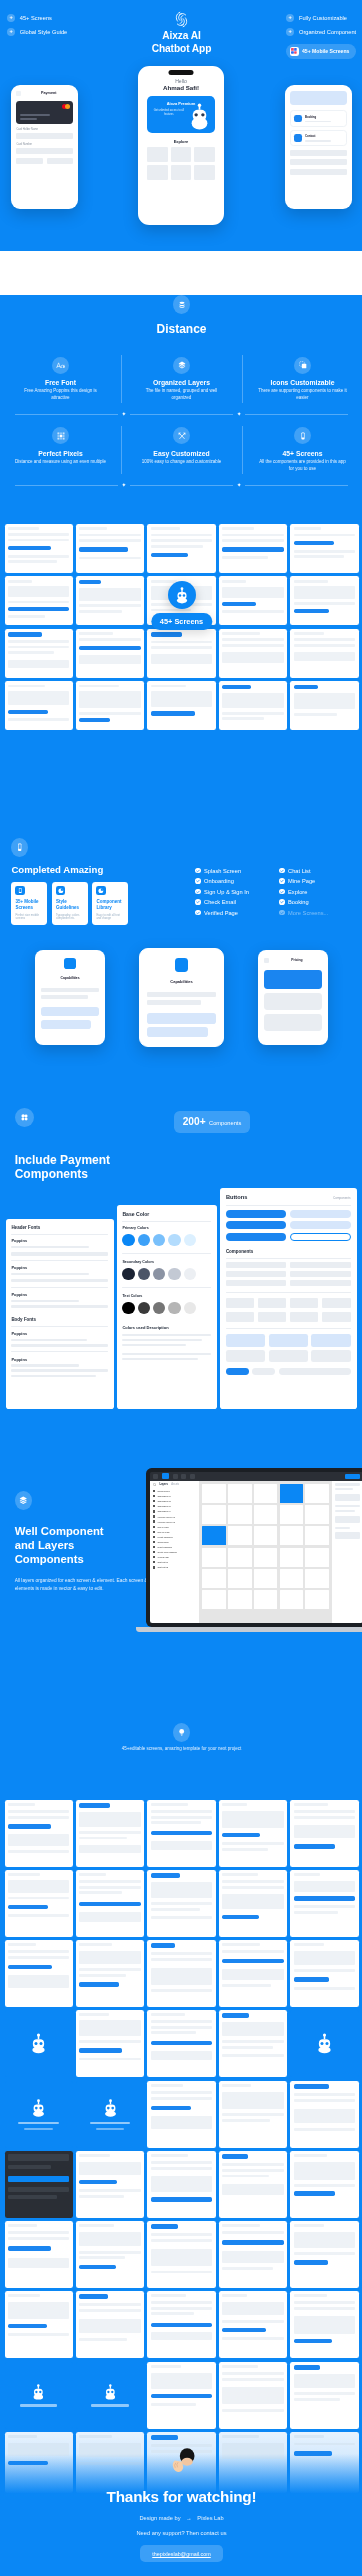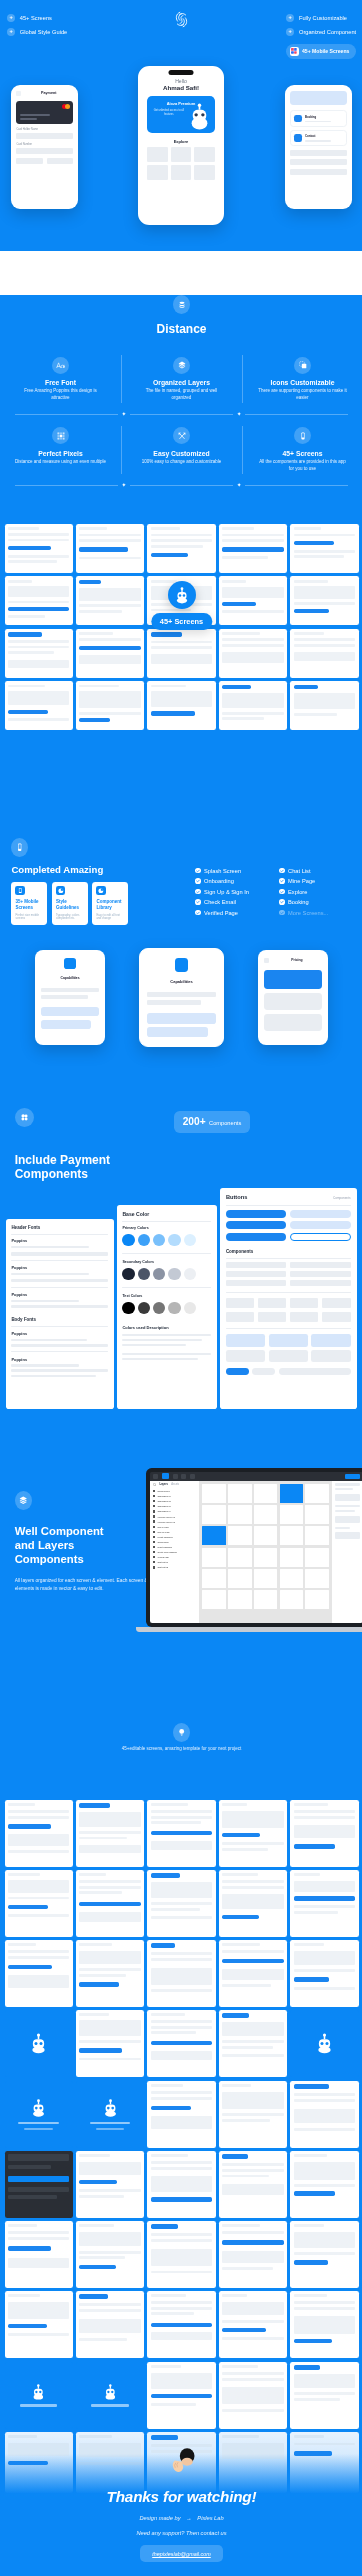--- a/index.html
+++ b/index.html
@@ -172,20 +172,24 @@
         <path d="M15 7 C9 9 8.5 15 12 18.5"></path>
         <path d="M17.5 10 C13.5 11 13 15 15.5 17"></path>
         <path d="M18 30 C25 27 26 19 22 14"></path>
         <path d="M15 27 C21 25 21.5 19 18 15.5"></path>
         <path d="M12.5 24 C16.5 23 17 19 14.5 17"></path>
         <path d="M22.5 9 C19 5.5 14 5.5 11 8"></path>
         <path d="M7.5 25 C11 28.5 16 28.5 19 26"></path>
       </svg>
     </div>
 
+    <div class="hero-title center">
+      <div>Aixza AI</div>
+      <div>Chatbot App</div>
+    </div>
 
     <div class="hero-bullets left">
       <div class="hero-bullet">
         <span class="plus-badge">+</span>
         <span class="txt">45+ Screens</span>
       </div>
       <div class="hero-bullet">
         <span class="plus-badge">+</span>
         <span class="txt">Global Style Guide</span>
       </div>
@@ -1436,21 +1440,21 @@
   <div style="position:absolute;left:162px;top:2447px;width:39px;height:35px;">
     <svg width="39" height="35" viewBox="0 0 68 62">
       <ellipse cx="44" cy="16" rx="13" ry="14" fill="#141414"></ellipse>
       <ellipse cx="44" cy="26" rx="10" ry="7" fill="#f2c6a0"></ellipse>
       <path d="M22 24 q-6 6 -2 14 q3 7 11 6 q5 -1 6 -8 l-2 -10 z" fill="#f7cfa8"></path>
       <path d="M24 28 q-4 4 -1 9" stroke="#e0b08a" stroke-width="1.4" fill="none"></path>
       <path d="M28 27 q-4 4 -1 9" stroke="#e0b08a" stroke-width="1.4" fill="none"></path>
     </svg>
   </div>
 
-  <section class="footer" style="top:2488px;font-style:italic;">
+  <section class="footer" style="top:2488px;">
     <div class="thanks">Thanks for watching!</div>
     <div class="made-by">
       <span>Design made by</span>
       <span style="margin:0 4px;">→</span>
       <span>Pixles Lab</span>
     </div>
     <div class="support">Need any support? Then contact us</div>
     <a class="mail-btn" href="#">thepixleslab@gmail.com</a>
   </section>
 

